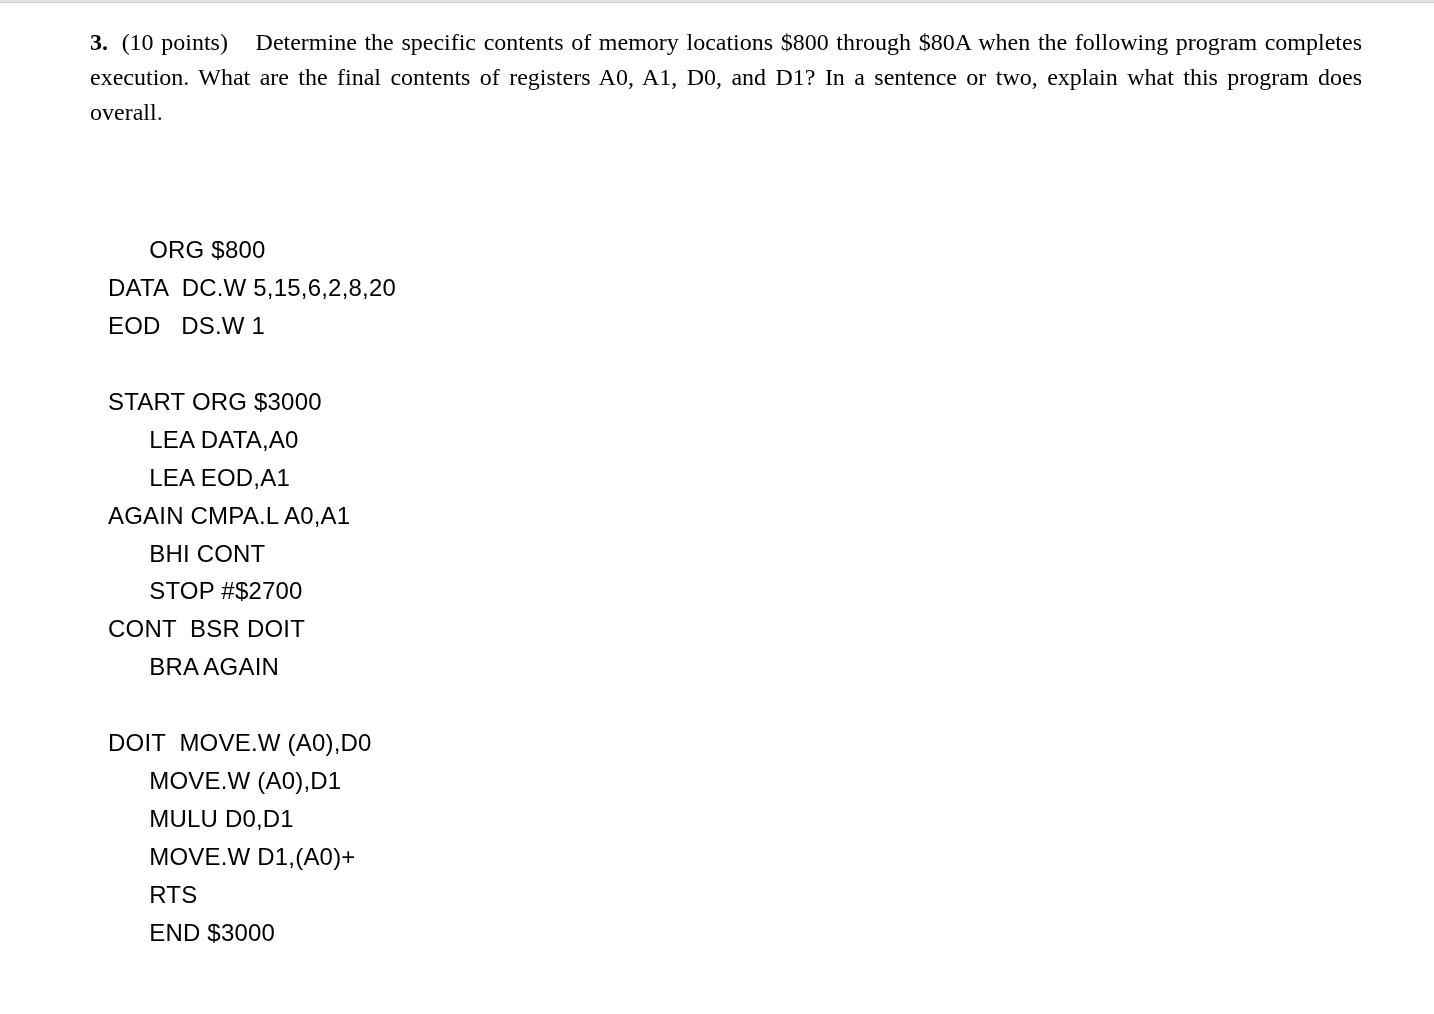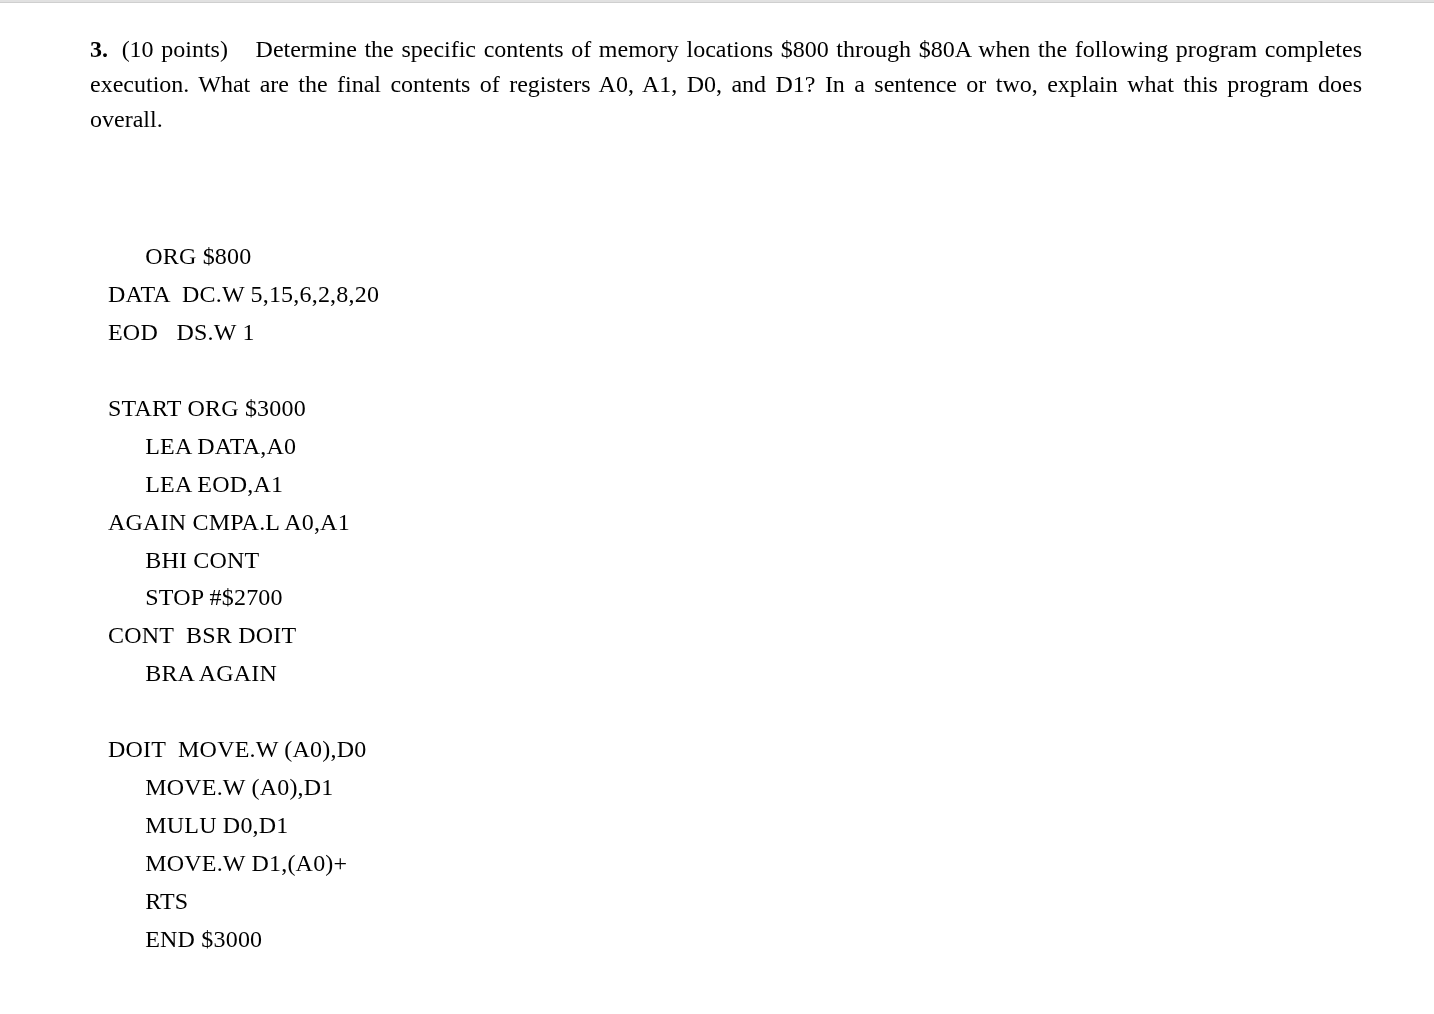--- a/index.html
+++ b/index.html
@@ -13,36 +13,36 @@
     font-family: "Times New Roman", Times, serif;
     color: #000000;
   }
   .top-divider {
     width: 100%;
     height: 2px;
     background: #e1e1e1;
     border-bottom: 1px solid #cfcfcf;
   }
   .page {
-    padding: 29px 72px 0 90px;
+    padding: 22px 72px 0 90px;
   }
   .question {
     font-size: 24px;
     line-height: 1.45;
     text-align: justify;
   }
   .question .num {
     font-weight: bold;
     margin-right: 6px;
   }
   .question .points {
     margin-right: 20px;
   }
   .code-block {
-    font-family: Liberation Serif, serif;
+    font-family: Liberation Sans, sans-serif;
     font-size: 24px;
     line-height: 1.58;
     white-space: pre;
     margin-top: 64px;
     margin-left: 18px;
     letter-spacing: 0.2px;
   }
 </style>
 </head>
 <body>

